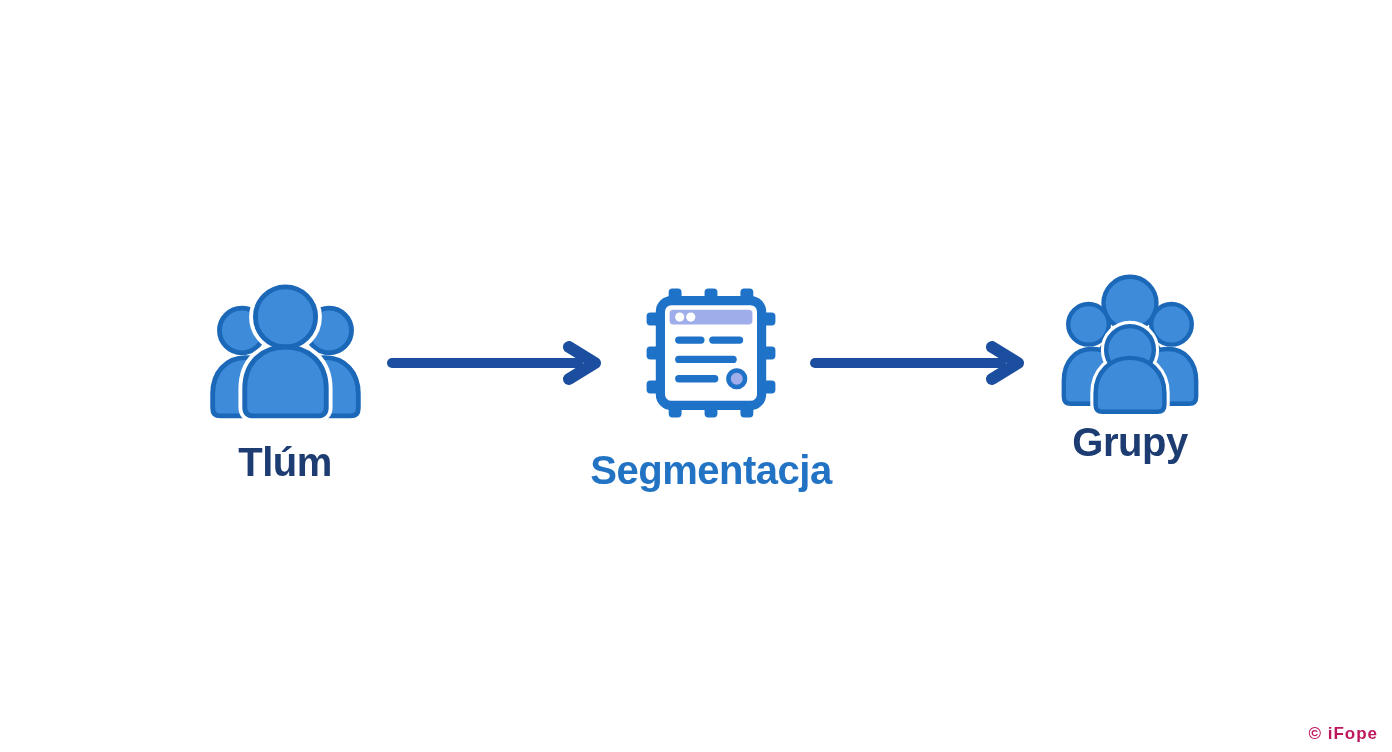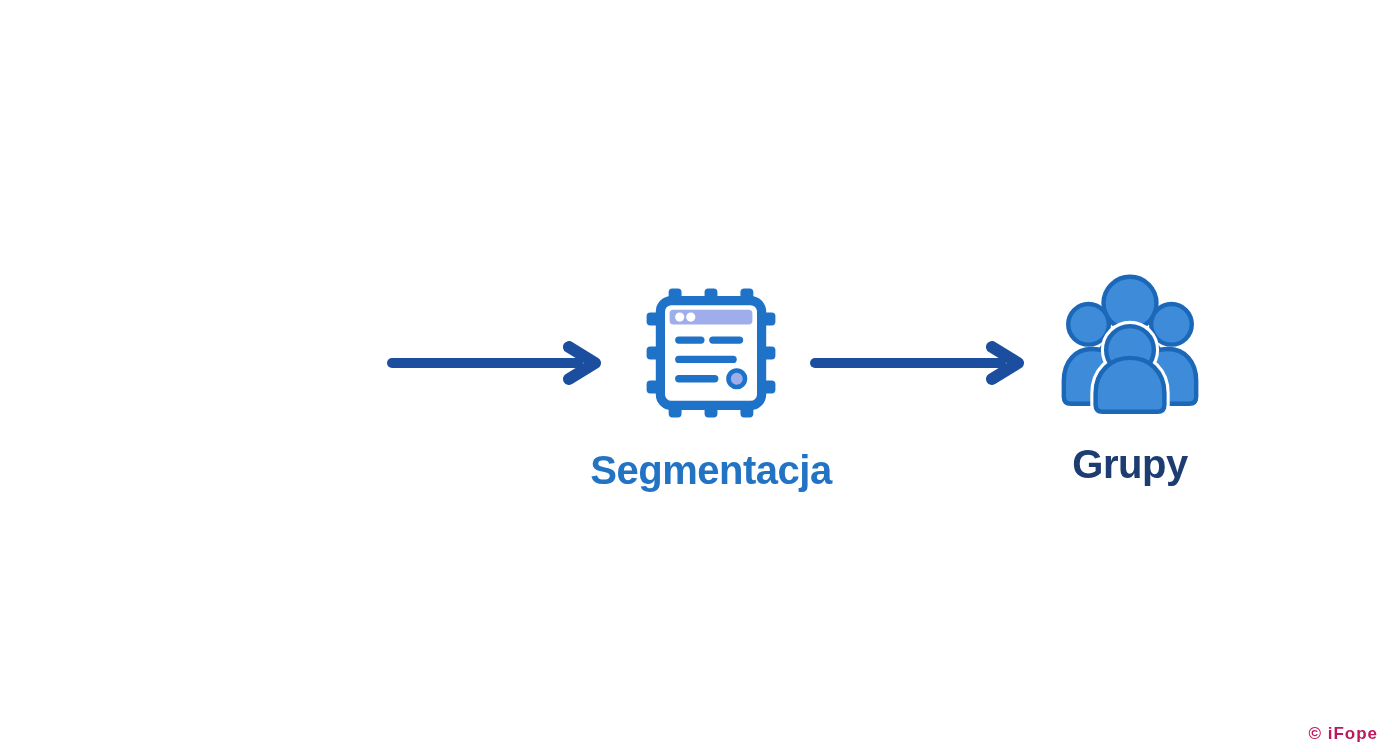--- a/index.html
+++ b/index.html
@@ -34,21 +34,21 @@
     text-align: center;
   }
   .label-navy { color: #1d3c72; }
   .label-blue { color: #2273c4; }
 
   #node-crowd        { left: 195px; top: 272px; width: 180px; }
   #node-crowd .node-label { margin-top: 18px; }
   #node-segmentation { left: 601px; top: 280px; width: 220px; }
   #node-segmentation .node-label { margin-top: 22px; }
   #node-groups       { left: 1040px; top: 264px; width: 180px; }
-  #node-groups .node-label { margin-top: 22px; }
+  #node-groups .node-label { }
 
   .arrow {
     position: absolute;
     width: 222px;
     height: 44px;
   }
   #arrow-1 { left: 386px; top: 341px; }
   #arrow-2 { left: 809px; top: 341px; }
 
   .watermark {
@@ -59,20 +59,45 @@
     font-weight: 700;
     color: #be185d;
     letter-spacing: 1px;
   }
 </style>
 </head>
 <body>
 
 <div class="canvas">
 
+  <div class="node" id="node-crowd">
+    <div class="icon-wrap">
+      <svg width="165" height="150" viewBox="0 0 170 154">
+        <g fill="#3E8BD9" stroke="#1B67B8" stroke-width="5">
+
+          <circle cx="40" cy="60" r="23"></circle>
+          <path d="M 44,88 C 24,88 10,103 10,125 L 10,140 Q 10,148 18,148 L 76,148 L 76,104 C 70,94 59,88 44,88 Z"></path>
+
+          <circle cx="130" cy="60" r="23"></circle>
+          <path d="M 126,88 C 146,88 160,103 160,125 L 160,140 Q 160,148 152,148 L 94,148 L 94,104 C 100,94 111,88 126,88 Z"></path>
+        </g>
+
+        <g fill="#ffffff" stroke="#ffffff" stroke-width="13">
+          <circle cx="85" cy="46" r="31"></circle>
+          <path d="M 43,139 L 43,120 C 43,93 61,77 85,77 C 109,77 127,93 127,120 L 127,139 Q 127,148 118,148 L 52,148 Q 43,148 43,139 Z"></path>
+        </g>
+
+        <g fill="#3E8BD9" stroke="#1B67B8" stroke-width="5">
+          <circle cx="85" cy="46" r="31"></circle>
+          <path d="M 43,139 L 43,120 C 43,93 61,77 85,77 C 109,77 127,93 127,120 L 127,139 Q 127,148 118,148 L 52,148 Q 43,148 43,139 Z"></path>
+        </g>
+      </svg>
+    </div>
+    <div class="node-label label-navy">Tlúm</div>
+  </div>
 
   <svg class="arrow" id="arrow-1" viewBox="0 0 222 44">
     <g stroke="#1B4E9E" stroke-linecap="round" stroke-linejoin="round" fill="none">
       <line x1="6" y1="22" x2="192" y2="22" stroke-width="10"></line>
       <path d="M 183,6 L 209,22 L 183,38" stroke-width="12"></path>
     </g>
   </svg>
 
   <div class="node" id="node-segmentation">
     <div class="icon-wrap">

